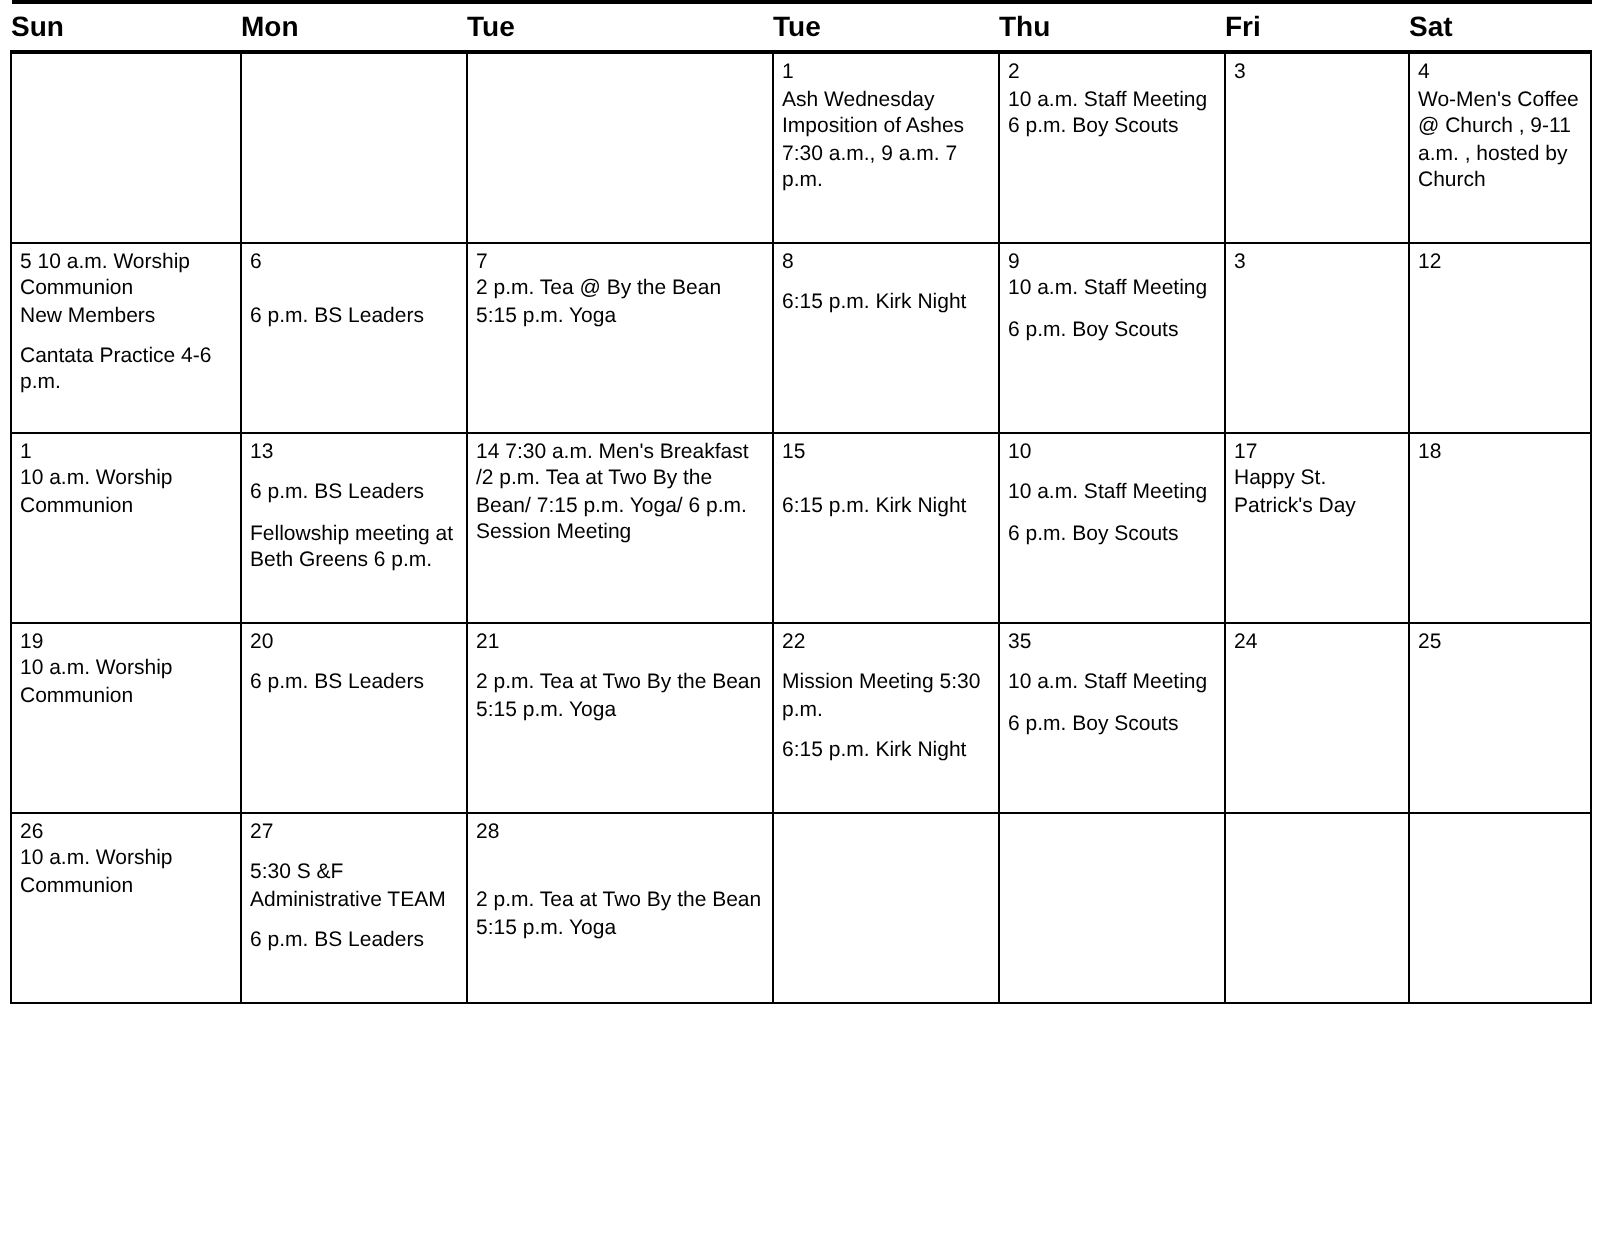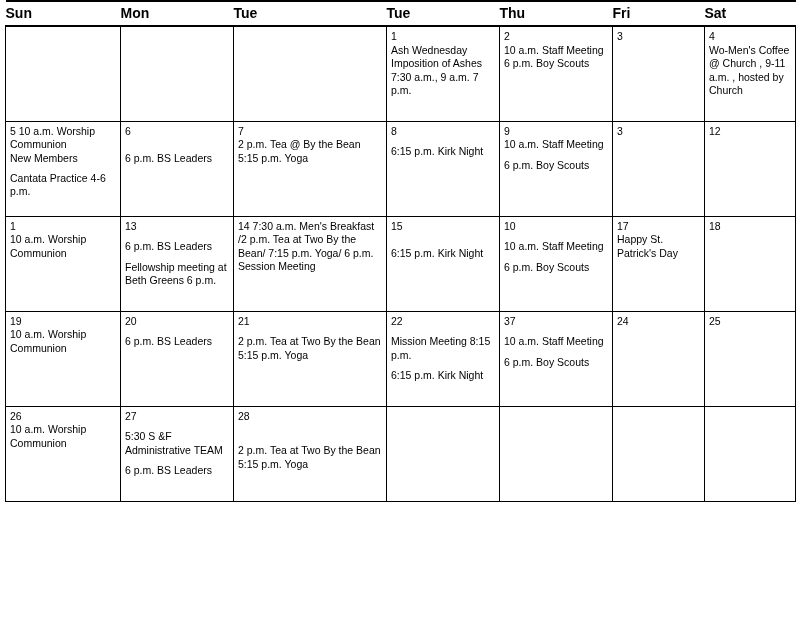--- a/index.html
+++ b/index.html
@@ -134,22 +134,22 @@
           <td><span class="daynum">14</span><span class="inline-first"> 7:30 a.m. Men's Breakfast /2 p.m. Tea at Two By the Bean/ 7:15 p.m. Yoga/ 6 p.m. Session Meeting</span></td>
           <td><span class="daynum">15</span><div class="ev-gap"></div><div class="ev-gap"></div><div class="ev">6:15 p.m. Kirk Night</div></td>
           <td><span class="daynum">10</span><div class="ev-gap"></div><div class="ev">10 a.m. Staff Meeting</div><div class="ev-gap"></div><div class="ev">6 p.m. Boy Scouts</div></td>
           <td><span class="daynum">17</span><div class="ev">Happy St. Patrick's Day</div></td>
           <td><span class="daynum">18</span></td>
         </tr>
         <tr>
           <td><span class="daynum">19</span><div class="ev">10 a.m. Worship Communion</div></td>
           <td><span class="daynum">20</span><div class="ev-gap"></div><div class="ev">6 p.m.  BS Leaders</div></td>
           <td><span class="daynum">21</span><div class="ev-gap"></div><div class="ev">2 p.m. Tea at Two By the Bean</div><div class="ev">5:15 p.m. Yoga</div></td>
-          <td><span class="daynum">22</span><div class="ev-gap"></div><div class="ev">Mission Meeting 8:15 p.m.</div><div class="ev-gap"></div><div class="ev">6:15 p.m. Kirk Night</div></td>
-          <td><span class="daynum">37</span><div class="ev-gap"></div><div class="ev">10 a.m. Staff Meeting</div><div class="ev-gap"></div><div class="ev">6 p.m. Boy Scouts</div></td>
+          <td><span class="daynum">22</span><div class="ev-gap"></div><div class="ev">Mission Meeting 5:30 p.m.</div><div class="ev-gap"></div><div class="ev">6:15 p.m. Kirk Night</div></td>
+          <td><span class="daynum">35</span><div class="ev-gap"></div><div class="ev">10 a.m. Staff Meeting</div><div class="ev-gap"></div><div class="ev">6 p.m. Boy Scouts</div></td>
           <td><span class="daynum">24</span></td>
           <td><span class="daynum">25</span></td>
         </tr>
         <tr>
           <td><span class="daynum">26</span><div class="ev">10 a.m. Worship Communion</div></td>
           <td><span class="daynum">27</span><div class="ev-gap"></div><div class="ev">5:30 S &amp;F Administrative TEAM</div><div class="ev-gap"></div><div class="ev">6 p.m.  BS Leaders</div></td>
           <td><span class="daynum">28</span><div class="ev-gap"></div><div class="ev-gap"></div><div class="ev-gap"></div><div class="ev">2 p.m. Tea at Two By the Bean</div><div class="ev">5:15 p.m. Yoga</div></td>
           <td></td>
           <td></td>
           <td></td>

